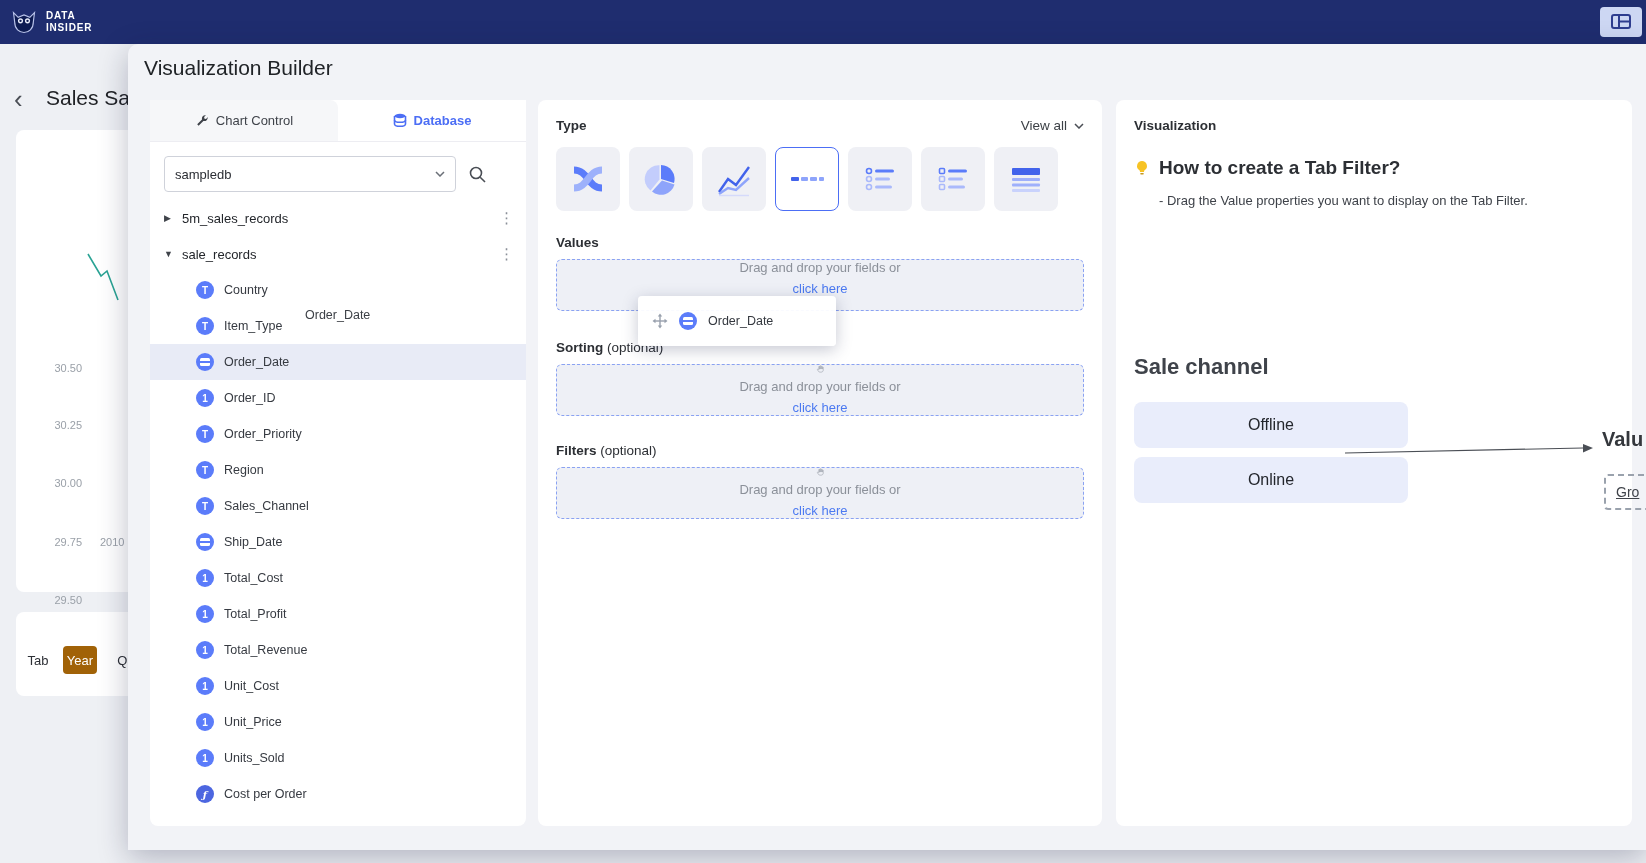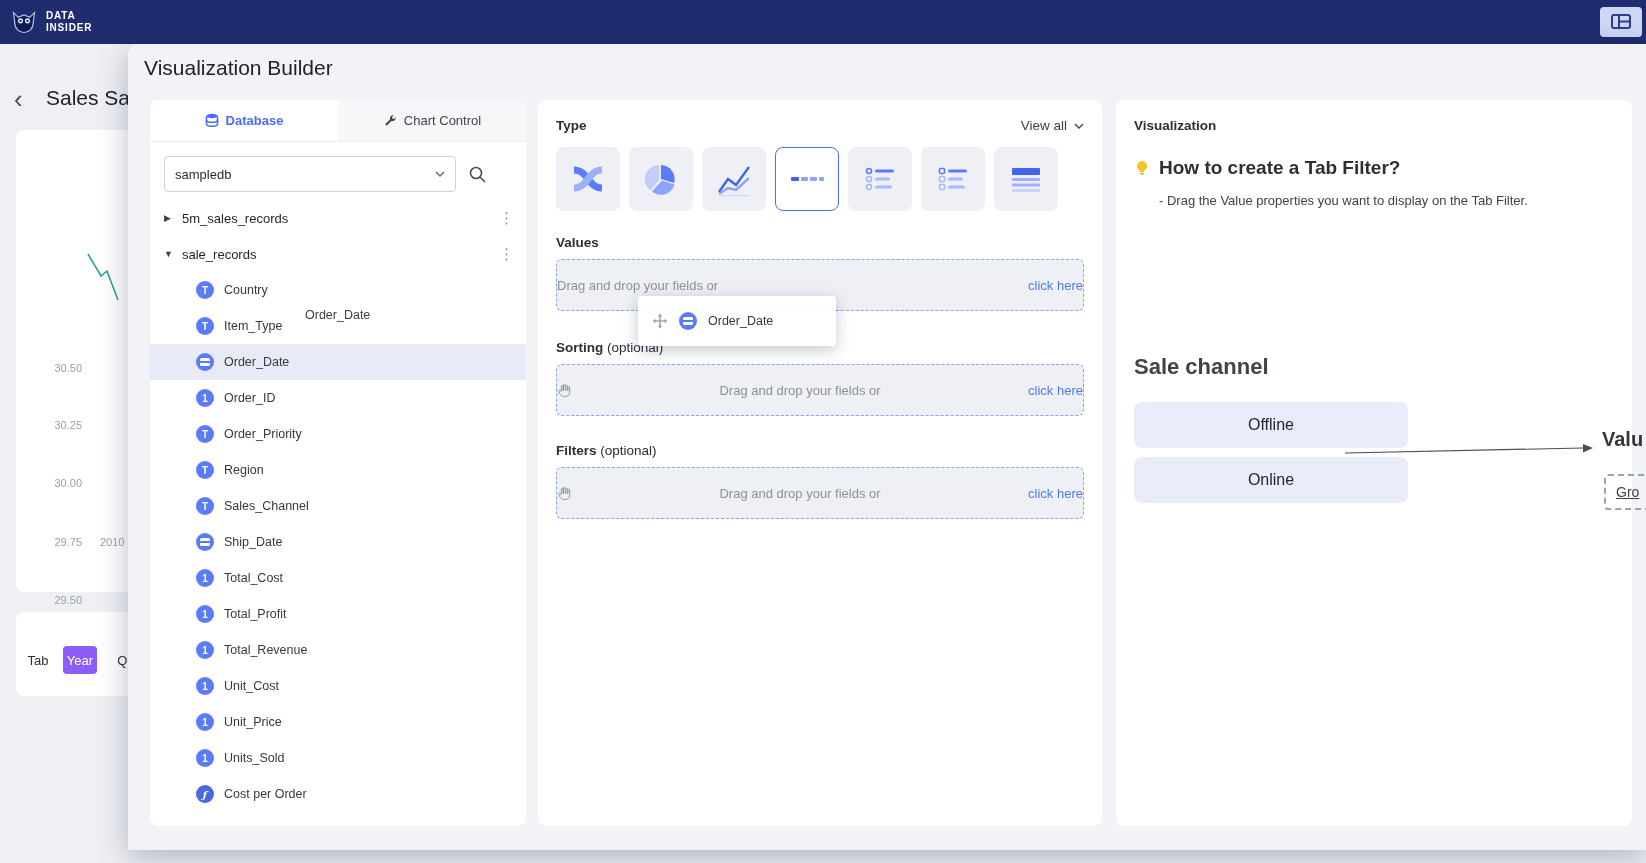--- a/index.html
+++ b/index.html
@@ -15,21 +15,21 @@
   
   .back-chev { position:absolute; left:14px; top:84px; font-size:26px; color:#4a4e55; }
   .page-title { position:absolute; left:46px; top:86px; font-size:21px; font-weight:500; color:#202226; white-space:nowrap; }
   .chart-card { position:absolute; left:16px; top:130px; width:120px; height:462px; background:#fff; border-radius:8px; }
   .ylab { position:absolute; left:24px; width:42px; text-align:right; font-size:11px; color:#9aa0a8; }
   .xlab { position:absolute; left:100px; top:536px; font-size:11px; color:#9aa0a8; }
   .spark { position:absolute; left:86px; top:246px; }
   .tabs-card { position:absolute; left:16px; top:612px; width:120px; height:84px; background:#fff; border-radius:8px; }
   .bg-tab { position:absolute; top:646px; height:28px; border-radius:4px; display:flex; align-items:center; justify-content:center; font-size:13px; color:#2c2f35; }
   .bg-tab.t0 { left:22px; width:32px; }
-  .bg-tab.t1 { left:63px; width:34px; background:#8b5cf6; color:#fff; }
+  .bg-tab.t1 { left:63px; width:34px; background:#a16207; color:#fff; }
   .bg-tab.t2 { left:108px; width:36px; }
 
   
   .modal { position:absolute; left:128px; top:44px; width:1518px; height:806px; background:#f2f3f7; border-top-left-radius:10px; box-shadow:0 8px 30px rgba(20,24,60,.28); z-index:10; overflow:hidden; }
   .modal-title { position:absolute; left:16px; top:12px; font-size:21px; font-weight:500; color:#202327; }
   .panel { position:absolute; top:56px; height:726px; background:#fff; border-radius:8px; }
   .panel-left   { left:22px;  width:376px; }
   .panel-center { left:410px; width:564px; }
   .panel-right  { left:988px; width:516px; overflow:visible; }
 
@@ -60,21 +60,21 @@
   
   .cp-header { padding:18px 18px 0; display:flex; align-items:flex-start; justify-content:space-between; }
   .cp-title, .section-label { font-size:13.5px; font-weight:bold; color:#2c2f34; }
   .view-all { display:flex; align-items:center; gap:7px; font-size:13.5px; color:#3c4046; }
   .tiles { margin:14px 18px 0; display:flex; gap:9px; }
   .tile { width:64px; height:64px; border-radius:8px; background:#eff0f5; display:flex; align-items:center; justify-content:center; }
   .tile.selected { background:#fff; border:1px solid #4c6ef5; }
   .section-label { margin:24px 18px 0; }
   .section-label .opt { font-weight:normal; }
   .sec2 { margin-top:29px; } .sec3 { margin-top:27px; }
-  .dropzone { margin:9px 18px 0; height:52px; border:1px dashed #8aa2f2; border-radius:6px; background:#eef0f6; display:flex; align-items:center; justify-content:space-between; gap:6px; font-size:13px; color:#8b9099; }
+  .dropzone { margin:9px 18px 0; height:52px; border:1px dashed #8aa2f2; border-radius:6px; background:#eef0f6; display:flex; align-items:center; justify-content:flex-start; gap:6px; font-size:13px; color:#8b9099;flex-direction:column; }
   .dz-link { color:#4c7af1; }
   .ghost-chip { position:absolute; left:100px; top:196px; width:198px; height:50px; background:rgba(255,255,255,.95); border-radius:4px; box-shadow:0 4px 16px rgba(30,40,80,.25); display:flex; align-items:center; gap:11px; padding:0 14px; z-index:20; }
   .ghost-chip .glabel { font-size:12.5px; color:#34383f; }
 
   
   .panel-right { padding:18px; }
   .vp-title { font-size:13.5px; font-weight:bold; color:#2c2f34; }
   .hint-row { margin-top:24px; display:flex; align-items:center; gap:9px; }
   .hint-title { font-size:19px; font-weight:bold; color:#2c2f34; }
   .hint-body { margin:14px 0 0 25px; font-size:13px; color:#3e4249; }
@@ -130,33 +130,33 @@
 <div class="tabs-card"></div>
 <div class="bg-tab t0">Tab</div>
 <div class="bg-tab t1">Year</div>
 <div class="bg-tab t2">Qu</div>
 
 <div class="modal">
   <div class="modal-title">Visualization Builder</div>
 
   <div class="panel panel-left">
     <div class="lp-tabs">
+      <div class="lp-tab inactive">
+        <svg width="14" height="14" viewBox="0 0 14 14">
+          <path d="M12.6 3a3.3 3.3 0 0 1-4.2 3.9L3.6 11.7 2.2 10.3l4.8-4.8A3.3 3.3 0 0 1 10.9 1.3L9.1 3.1l.4 1.6 1.6.4z" fill="#3f434a"></path>
+        </svg>
+        <span>Chart Control</span>
+      </div>
       <div class="lp-tab active">
         <svg width="14" height="15" viewBox="0 0 14 15">
           <ellipse cx="7" cy="3" rx="5.5" ry="2.2" fill="#4c6ef5"></ellipse>
           <path d="M1.5 3 v8 c0 1.3 2.5 2.3 5.5 2.3 s5.5-1 5.5-2.3 v-8" fill="none" stroke="#4c6ef5" stroke-width="1.6"></path>
           <path d="M1.5 7 c0 1.3 2.5 2.3 5.5 2.3 s5.5-1 5.5-2.3" fill="none" stroke="#4c6ef5" stroke-width="1.6"></path>
         </svg>
         <span>Database</span>
-      </div>
-      <div class="lp-tab inactive">
-        <svg width="14" height="14" viewBox="0 0 14 14">
-          <path d="M12.6 3a3.3 3.3 0 0 1-4.2 3.9L3.6 11.7 2.2 10.3l4.8-4.8A3.3 3.3 0 0 1 10.9 1.3L9.1 3.1l.4 1.6 1.6.4z" fill="#3f434a"></path>
-        </svg>
-        <span>Chart Control</span>
       </div>
     </div>
 
     <div class="db-search-row">
       <div class="db-select">
         <span>sampledb</span>
         <svg class="caret" width="10" height="6" viewBox="0 0 10 6">
             <path d="M1 1 L5 5 L9 1" fill="none" stroke="#6b7078" stroke-width="1.5"></path>
           </svg>
       </div>

